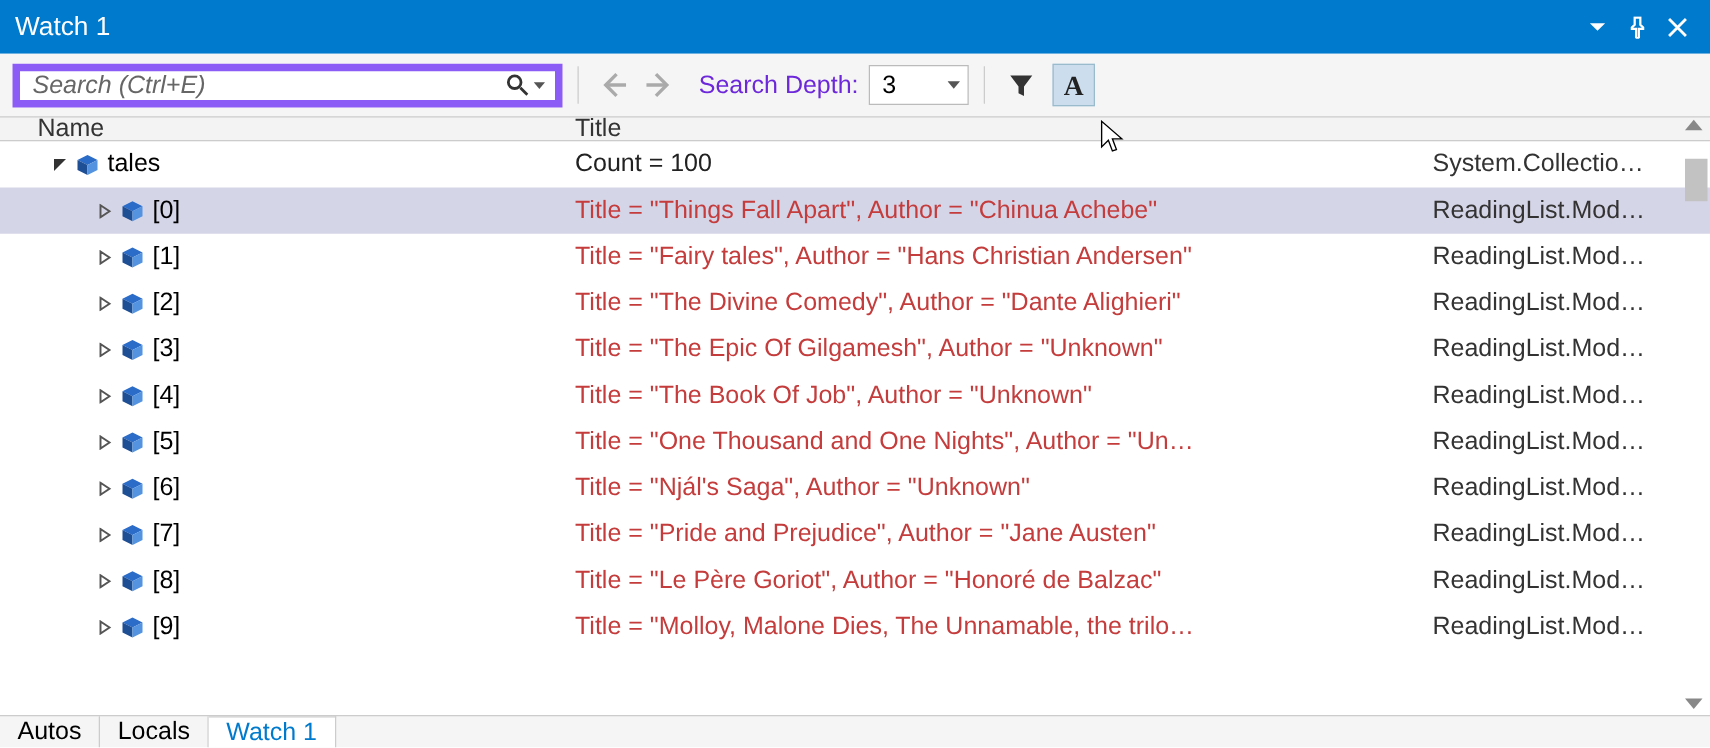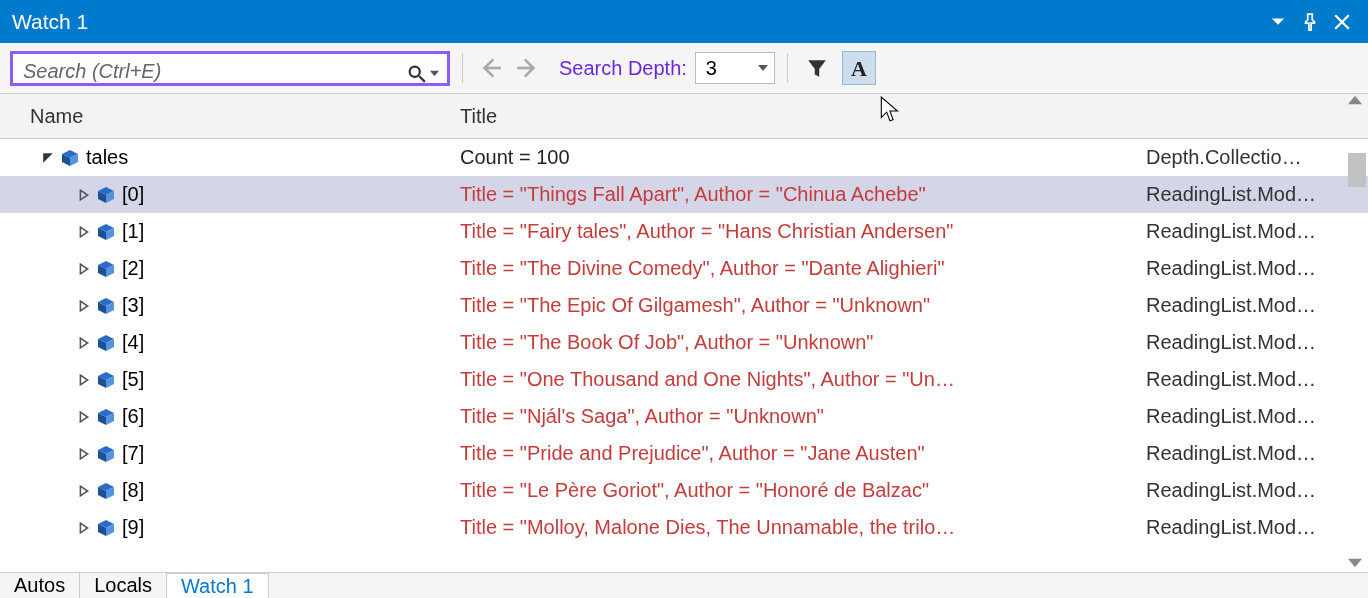--- a/index.html
+++ b/index.html
@@ -37,22 +37,22 @@
     .toolbar {
       height: 50px;
       display: flex;
       align-items: center;
       padding: 6px 10px;
       gap: 8px;
       background: #f5f5f5;
     }
     .search-box {
       display: flex;
-      align-items: flex-end;
-      border: 3px solid #8b5cf6;
+      align-items: center;
+      border: 6px solid #8b5cf6;
       background: #fff;
       height: 35px;
       width: 440px;
       position: relative;
     }
     .search-box input {
       border: none;
       outline: none;
       flex: 1;
       font-size: 20px;
@@ -93,21 +93,21 @@
       display: flex; align-items: center; justify-content: center;
       cursor: pointer;
     }
     .tool-btn.active { background: #cde; border: 1px solid #9bc; }
 
     .grid-header {
       display: flex;
       background: #f3f3f3;
       border-top: 1px solid #ccc;
       border-bottom: 1px solid #ccc;
-      height: 46px;
+      height: 20px;
       align-items: center;
     }
     .grid-header div {
       padding: 0 10px;
       color: #333;
     }
     .col-name { width: 450px; padding-left: 30px !important; }
     .col-value { flex: 1; }
     .col-type { width: 232px; position: relative; }
 
@@ -284,21 +284,21 @@
         <span class="obj-icon">
           <svg viewBox="0 0 20 20" width="20" height="20">
               <path d="M10 2 L18 6 L10 10 L2 6 Z" fill="#2a6cc8"></path>
               <path d="M2 6 L2 14 L10 18 L10 10 Z" fill="#1e4f94"></path>
               <path d="M18 6 L18 14 L10 18 L10 10 Z" fill="#5393e0"></path>
             </svg>
         </span>
         <span>tales</span>
       </div>
       <div class="value-cell black">Count = 100</div>
-      <div class="type-cell">Depth.Collectio…</div>
+      <div class="type-cell">System.Collectio…</div>
     </div>
 
     <div id="item-rows">
         <div class="row selected">
           <div class="name-cell">
             <span class="indent" style="width:72px"></span>
             <span class="expander">
               <svg viewBox="0 0 10 10" width="12" height="12">
                 <path d="M2 1 L8 5 L2 9 Z" fill="none" stroke="#555" stroke-width="1.3"></path>
               </svg>

